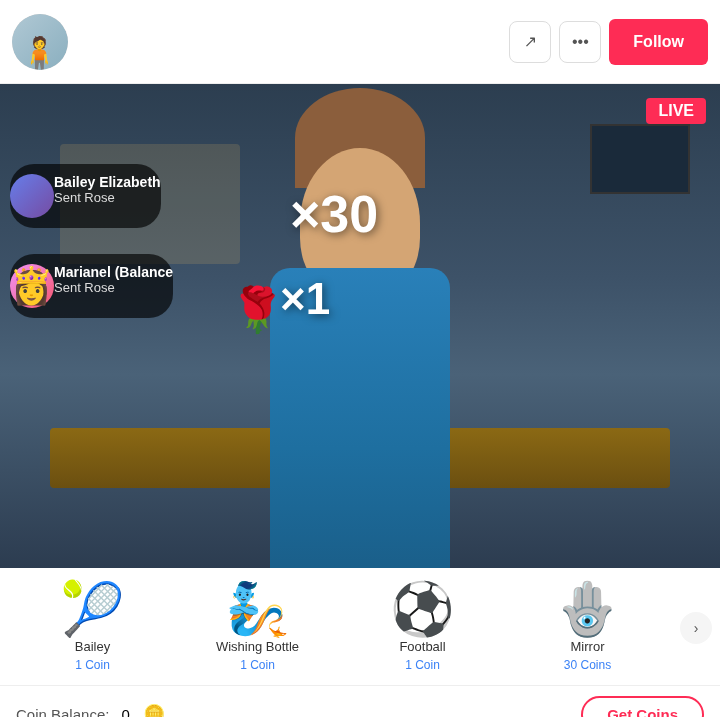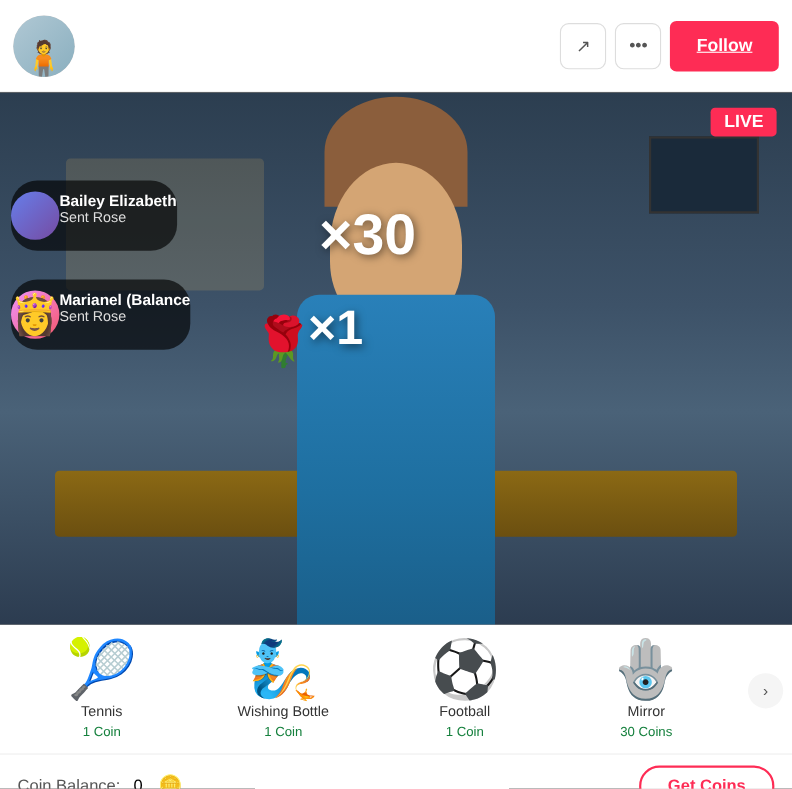--- a/index.html
+++ b/index.html
@@ -85,21 +85,20 @@
     .follow-btn {
       background: #fe2c55;
       color: #fff;
       border: none;
       border-radius: 6px;
       padding: 10px 24px;
       font-size: 16px;
       font-weight: 600;
       cursor: pointer;
       height: 46px;
-      text-decoration: underline;
     }
 
     
     .video-container {
       position: relative;
       width: 720px;
       height: 484px;
       background: #1a1a1a;
       overflow: hidden;
     }
@@ -296,21 +295,21 @@
       line-height: 1;
     }
     .gift-name {
       font-size: 13px;
       color: #333;
       font-weight: 500;
       text-align: center;
     }
     .gift-cost {
       font-size: 12px;
-      color: #15803d;
+      color: #3b82f6;
       text-align: center;
     }
     .gifts-arrow {
       width: 32px;
       height: 32px;
       display: flex;
       align-items: center;
       justify-content: center;
       background: #f5f5f5;
       border-radius: 50%;
@@ -430,21 +429,21 @@
   <div class="rose-emoji">🌹</div>
 
   <div class="live-badge">LIVE</div>
 </div>
 
 <div class="gifts-panel">
   <div class="gifts-scroll">
 
     <div class="gift-item">
       <span class="gift-emoji">🎾</span>
-      <span class="gift-name">Tennis</span>
+      <span class="gift-name">Bailey</span>
       <span class="gift-cost">1 Coin</span>
     </div>
 
     <div class="gift-item">
       <span class="gift-emoji">🧞</span>
       <span class="gift-name">Wishing Bottle</span>
       <span class="gift-cost">1 Coin</span>
     </div>
 
     <div class="gift-item">

